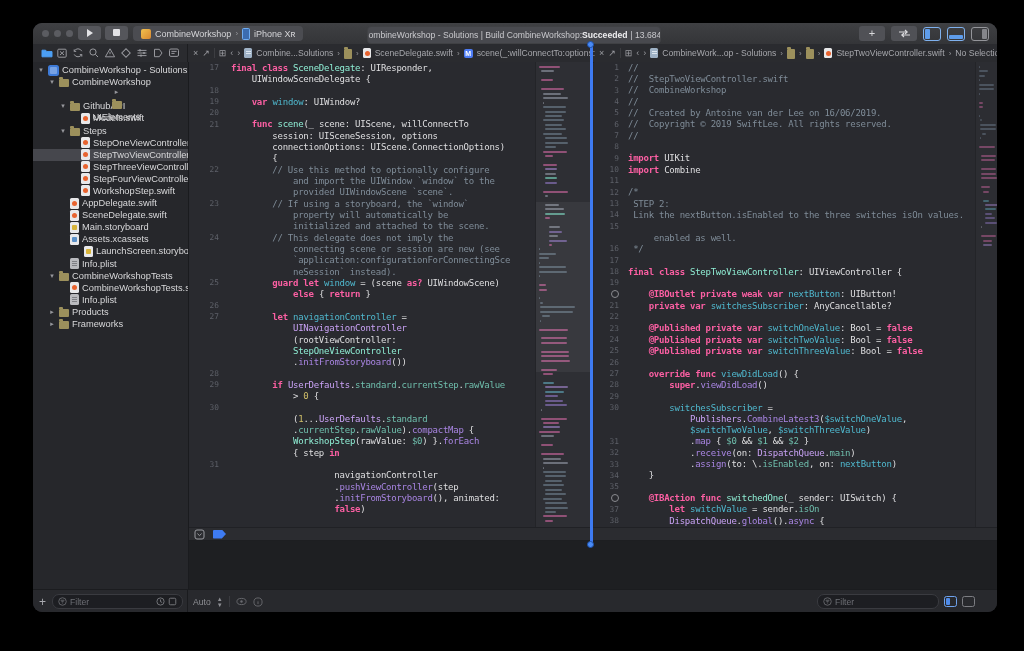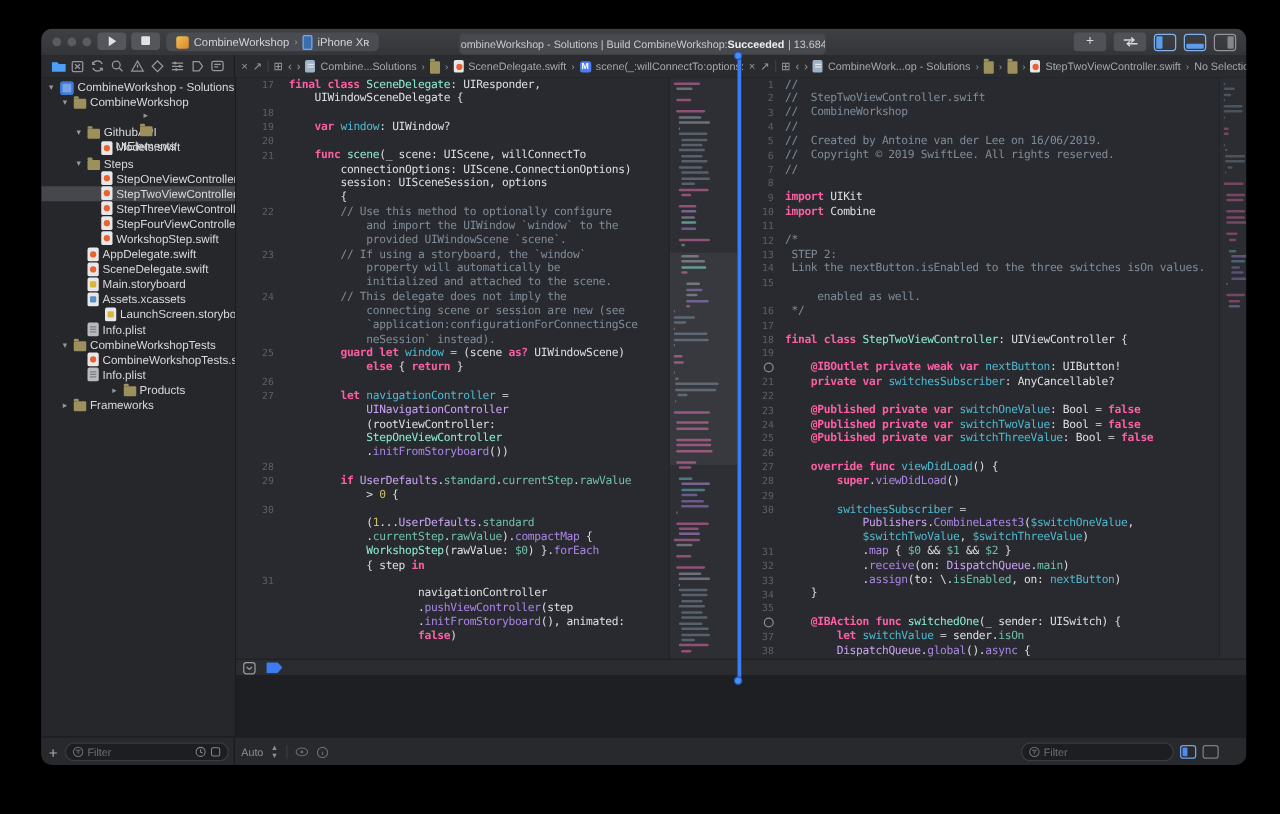--- a/index.html
+++ b/index.html
@@ -348,21 +348,21 @@
           <div class="tree-row" style="padding-left: 26px;">
             <span class="disc"></span>
             <span class="fi fi-swift"></span>
             <span>CombineWorkshopTests.swift</span>
           </div>
           <div class="tree-row" style="padding-left: 26px;">
             <span class="disc"></span>
             <span class="fi fi-plist"></span>
             <span>Info.plist</span>
           </div>
-          <div class="tree-row" style="padding-left: 15px; justify-content: center;">
+          <div class="tree-row" style="padding-left: 15px;">
             <span class="disc">▸</span>
             <span class="fi fi-folder"></span>
             <span>Products</span>
           </div>
           <div class="tree-row" style="padding-left: 15px;">
             <span class="disc">▸</span>
             <span class="fi fi-folder"></span>
             <span>Frameworks</span>
           </div>
         </div>
@@ -478,25 +478,25 @@
         <div class="code-row">
           <span class="ln">20</span>
           <span class="ctext"></span>
         </div>
         <div class="code-row">
           <span class="ln">21</span>
           <span class="ctext"><span class="tk-p">    </span><span class="tk-k">func </span><span class="tk-t">scene</span><span class="tk-p">(_ scene: UIScene, willConnectTo</span></span>
         </div>
         <div class="code-row">
           <span class="ln"></span>
+          <span class="ctext"><span class="tk-p">        session: UISceneSession, options</span></span>
+        </div>
+        <div class="code-row">
+          <span class="ln"></span>
           <span class="ctext"><span class="tk-p">        connectionOptions: UIScene.ConnectionOptions)</span></span>
-        </div>
-        <div class="code-row">
-          <span class="ln"></span>
-          <span class="ctext"><span class="tk-p">        session: UISceneSession, options</span></span>
         </div>
         <div class="code-row">
           <span class="ln"></span>
           <span class="ctext"><span class="tk-p">        {</span></span>
         </div>
         <div class="code-row">
           <span class="ln">22</span>
           <span class="ctext"><span class="tk-p">        </span><span class="tk-c">// Use this method to optionally configure</span></span>
         </div>
         <div class="code-row">

